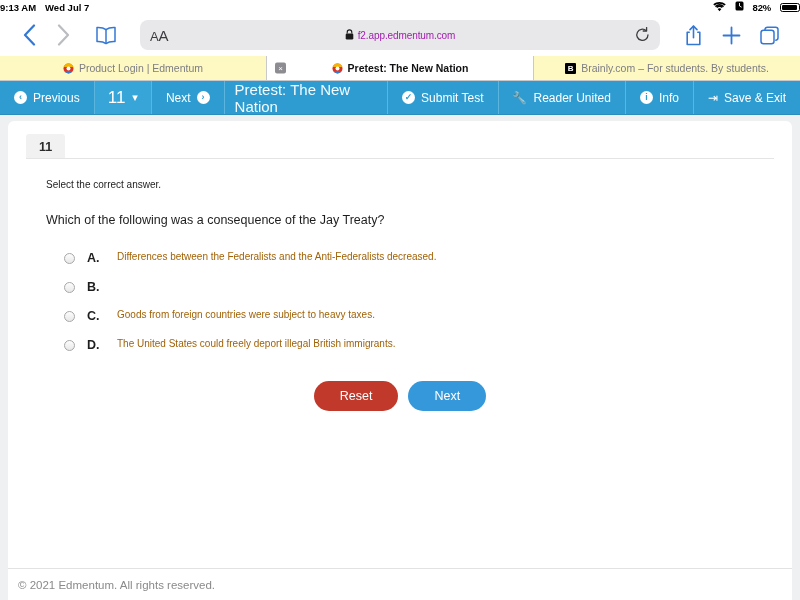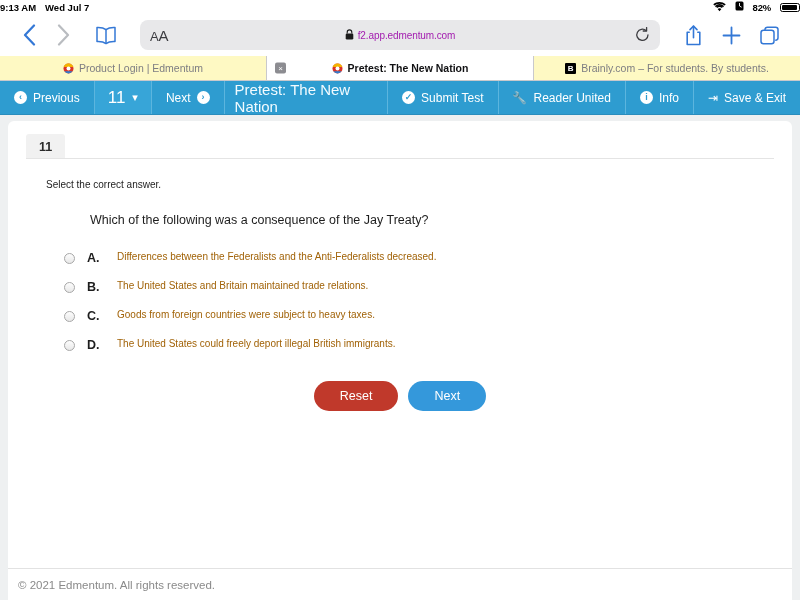--- a/index.html
+++ b/index.html
@@ -232,21 +232,20 @@
   .qbody { padding: 20px 38px 0 38px; }
   .q-prompt {
     font-size: 10px;
     color: #1d1d1d;
     margin-bottom: 23px;
   }
   .q-text {
     font-size: 12.5px;
     color: #1d1d1d;
     margin-bottom: 24px;
-    margin-left: 44px;
   }
 
   .choices { padding-left: 18px; }
   .choice {
     display: flex;
     align-items: flex-start;
     margin-bottom: 15px;
   }
   .radio {
     width: 11px; height: 11px;
@@ -464,21 +463,20 @@
 
       <div class="choices">
         <div class="choice">
           <span class="radio"></span>
           <span class="choice-letter">A.</span>
           <span class="choice-text">Differences between the Federalists and the Anti-Federalists decreased.</span>
         </div>
         <div class="choice">
           <span class="radio"></span>
           <span class="choice-letter">B.</span>
-          <span class="choice-text">The United States and Britain maintained trade relations.</span>
         </div>
         <div class="choice">
           <span class="radio"></span>
           <span class="choice-letter">C.</span>
           <span class="choice-text">Goods from foreign countries were subject to heavy taxes.</span>
         </div>
         <div class="choice">
           <span class="radio"></span>
           <span class="choice-letter">D.</span>
           <span class="choice-text">The United States could freely deport illegal British immigrants.</span>

